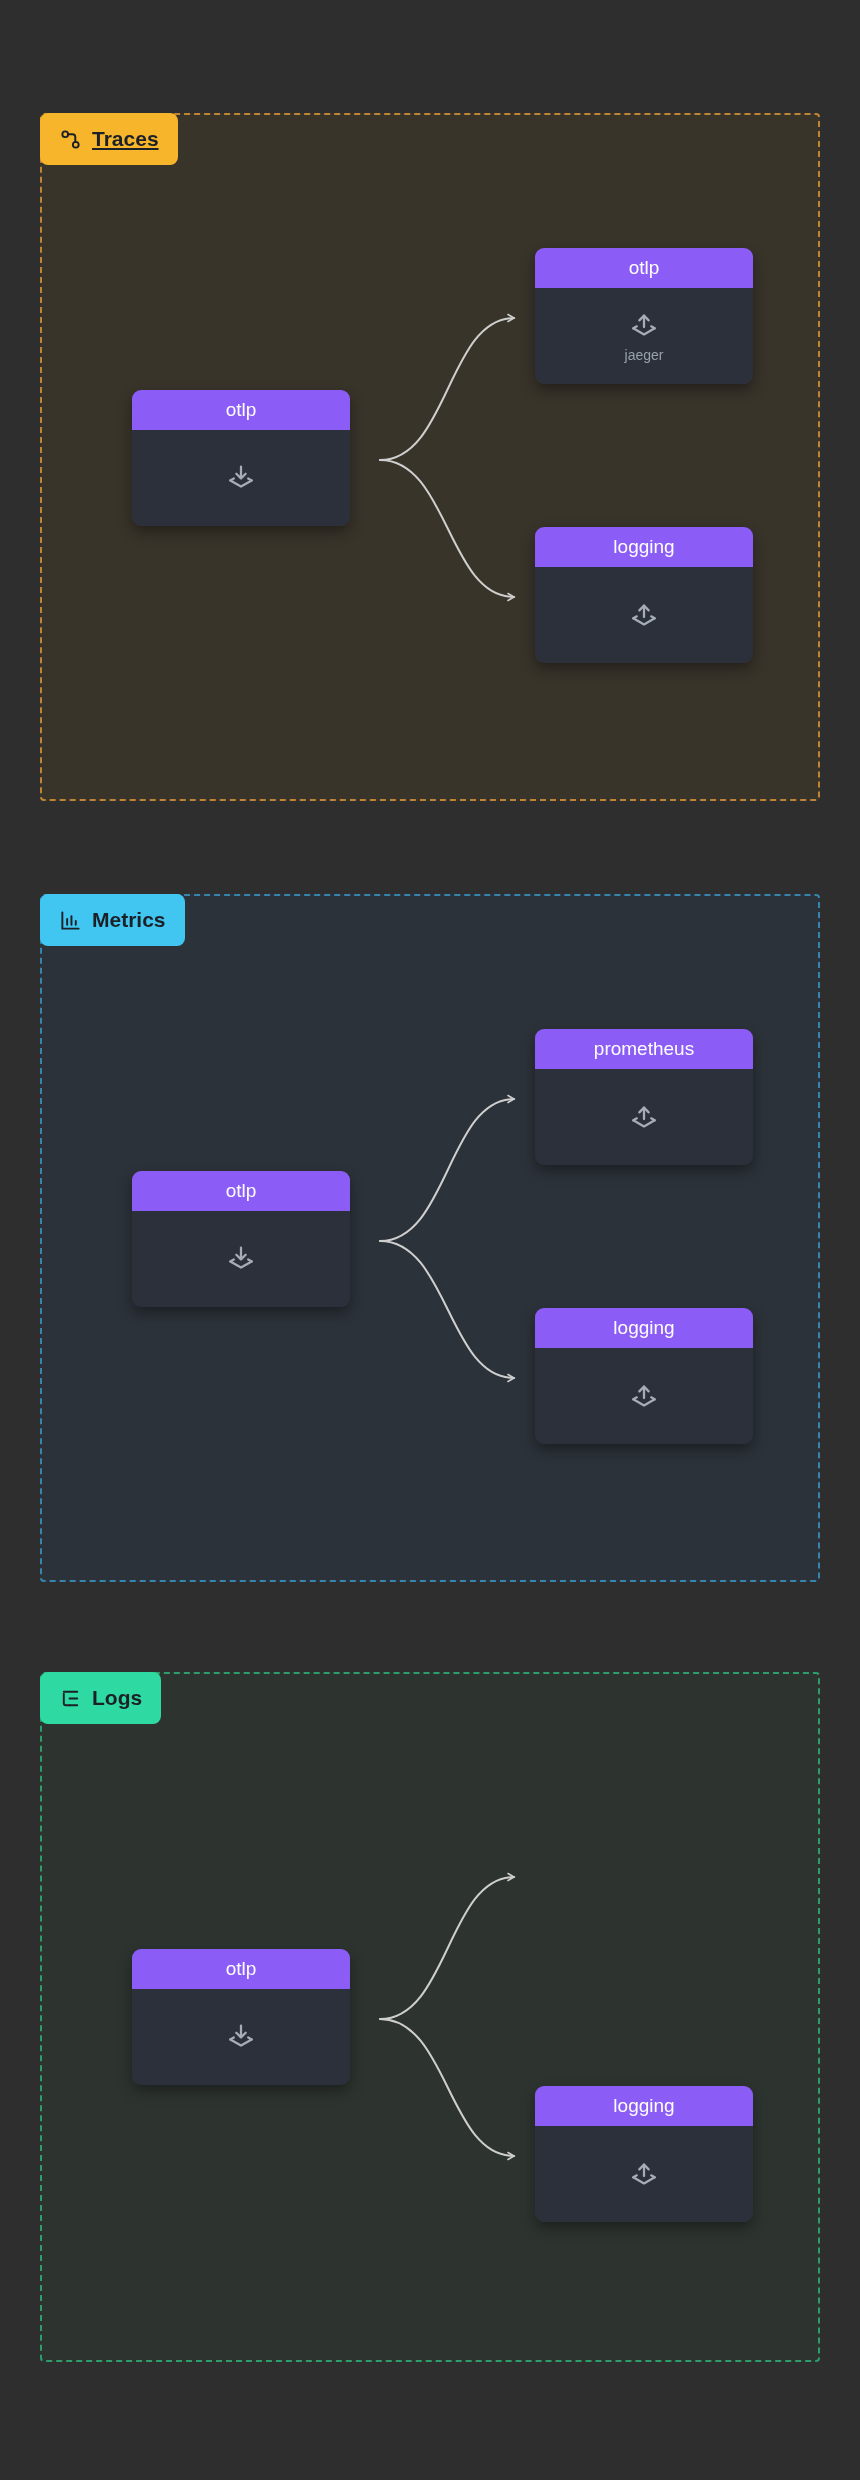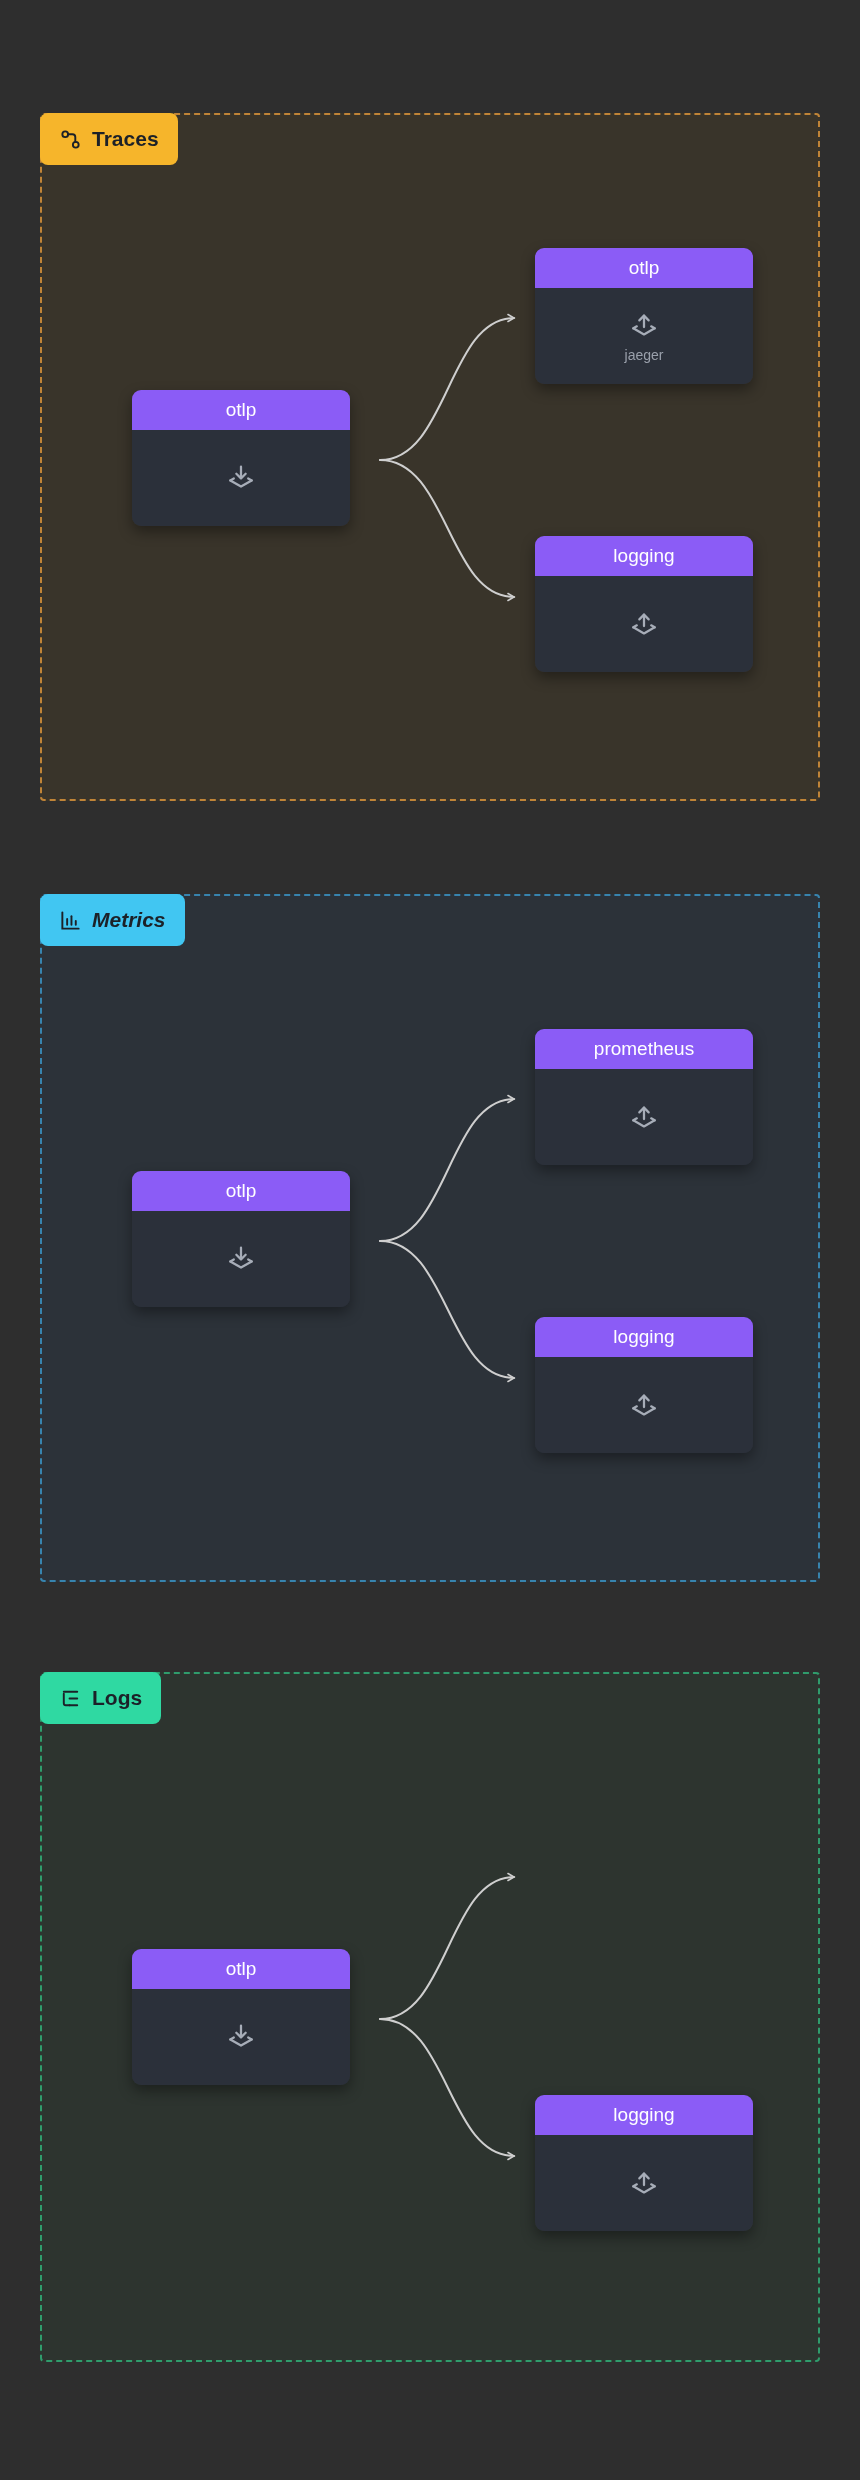--- a/index.html
+++ b/index.html
@@ -17,22 +17,22 @@
   .pipeline.traces  { top:113px;  border-color:#c08437; background:#39342a; }
   .pipeline.metrics { top:894px;  border-color:#3784ae; background:#2c3239; }
   .pipeline.logs    { top:1672px; height:690px; border-color:#2f9c6c; background:#2d342f; }
 
   .badge {
     position:absolute; top:-2px; left:-2px;
     display:inline-flex; align-items:center; gap:10px;
     padding:14px 19px; border-radius:8px;
     color:#1c2128; font-weight:700; font-size:21px;
   }
-  .traces  .badge { background:#f6b52b; }
-  .metrics .badge { background:#41c6f2;font-style:italic; }
+  .traces  .badge { background:#f6b52b;text-decoration:underline; }
+  .metrics .badge { background:#41c6f2; }
   .logs    .badge { background:#2fd9a2; }
   .badge-icon svg { width:23px; height:23px; display:block; }
 
   .edges { position:absolute; left:0; top:0; width:776px; height:684px; pointer-events:none; }
   .edge  { fill:none; stroke:#cfcfcf; stroke-width:2; stroke-linecap:round; }
 
   .node {
     position:absolute; width:218px; border-radius:9px;
     box-shadow:0 6px 14px rgba(0,0,0,0.38);
   }
@@ -44,21 +44,21 @@
   .node-body {
     background:#2b303a; border-radius:0 0 9px 9px; height:96px;
     display:flex; flex-direction:column; align-items:center; justify-content:center; gap:6px;
   }
   .node-icon svg { width:32px; height:32px; display:block; }
   .subtitle { color:#9aa0ab; font-size:14px; }
   .subtitle:empty { display:none; }
 
   .receiver-node   { left:90px;  top:275px; }
   .exporter-top    { left:493px; top:133px; }
-  .exporter-bottom { left:493px; top:421px;text-align:center; }
+  .exporter-bottom { left:493px; top:412px;text-align:center; }
 </style>
 </head>
 <body>
 
 <section class="pipeline traces">
   <svg class="edges" viewBox="0 0 776 684">
     <defs>
       <marker id="mk-traces" markerWidth="12" markerHeight="12" refX="8" refY="5" orient="auto" markerUnits="userSpaceOnUse">
         <path d="M2 1.5 8 5 2 8.5" fill="none" stroke="#cfcfcf" stroke-width="1.6" stroke-linecap="round"></path>
       </marker>

